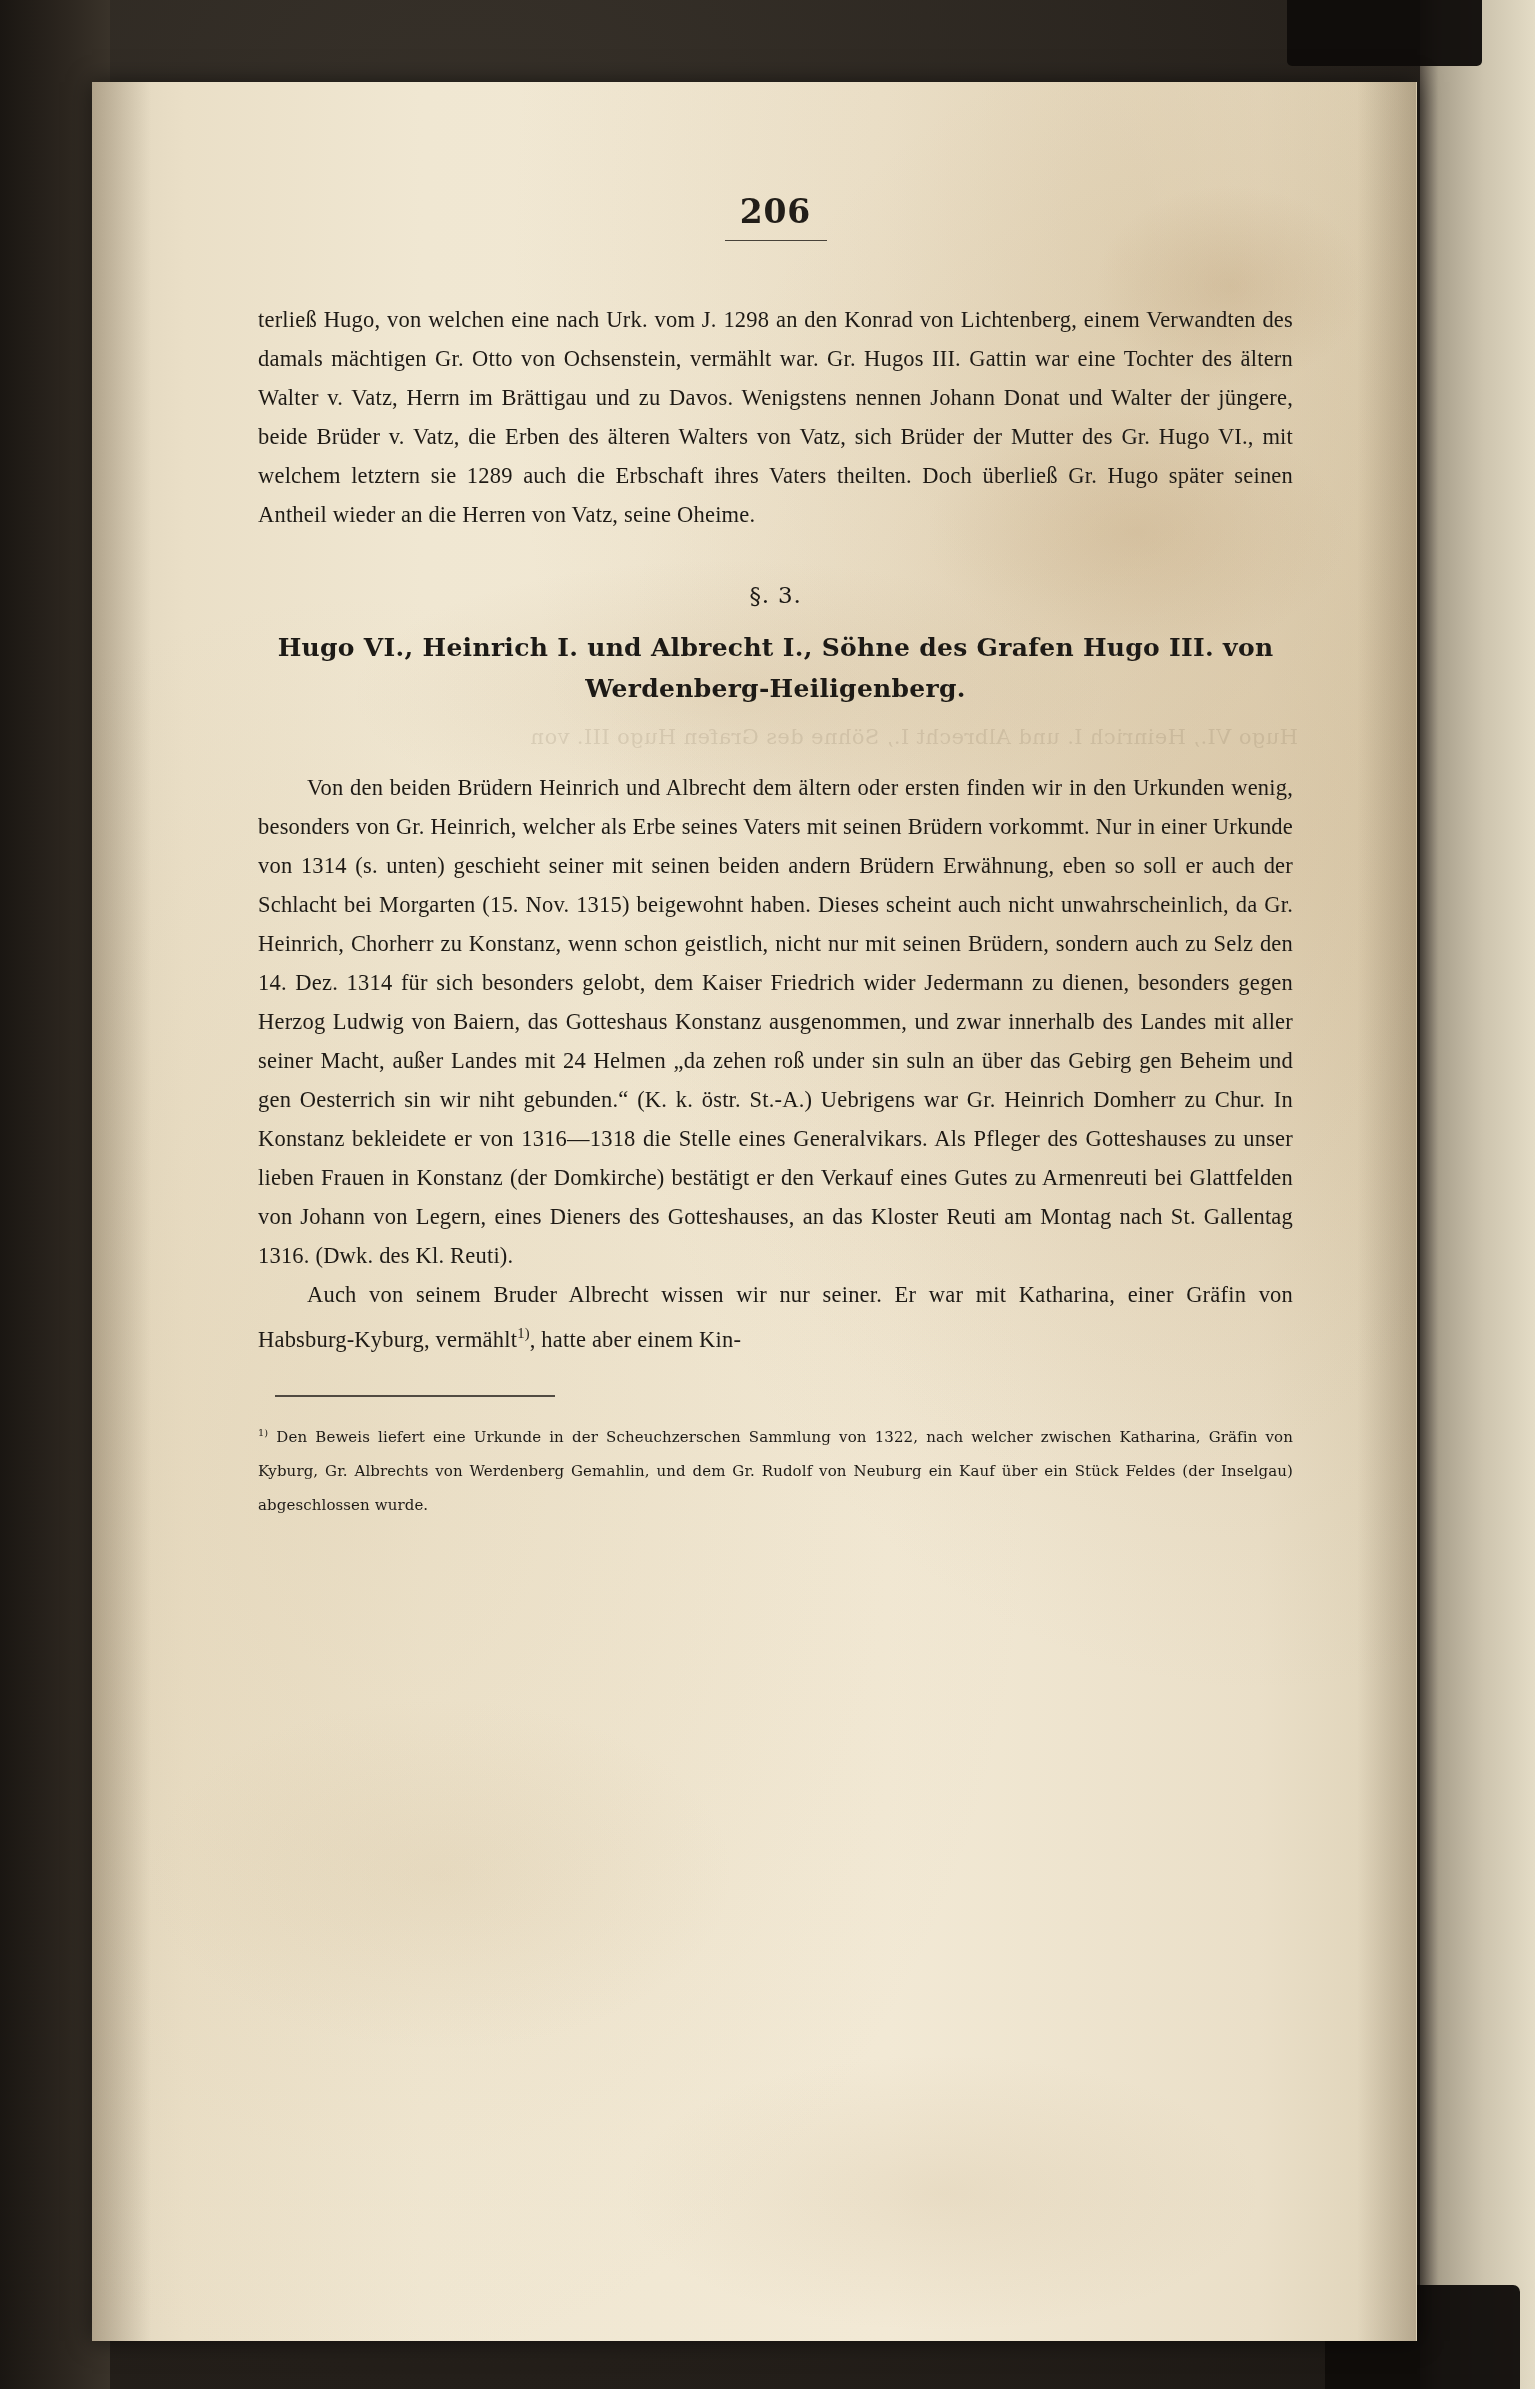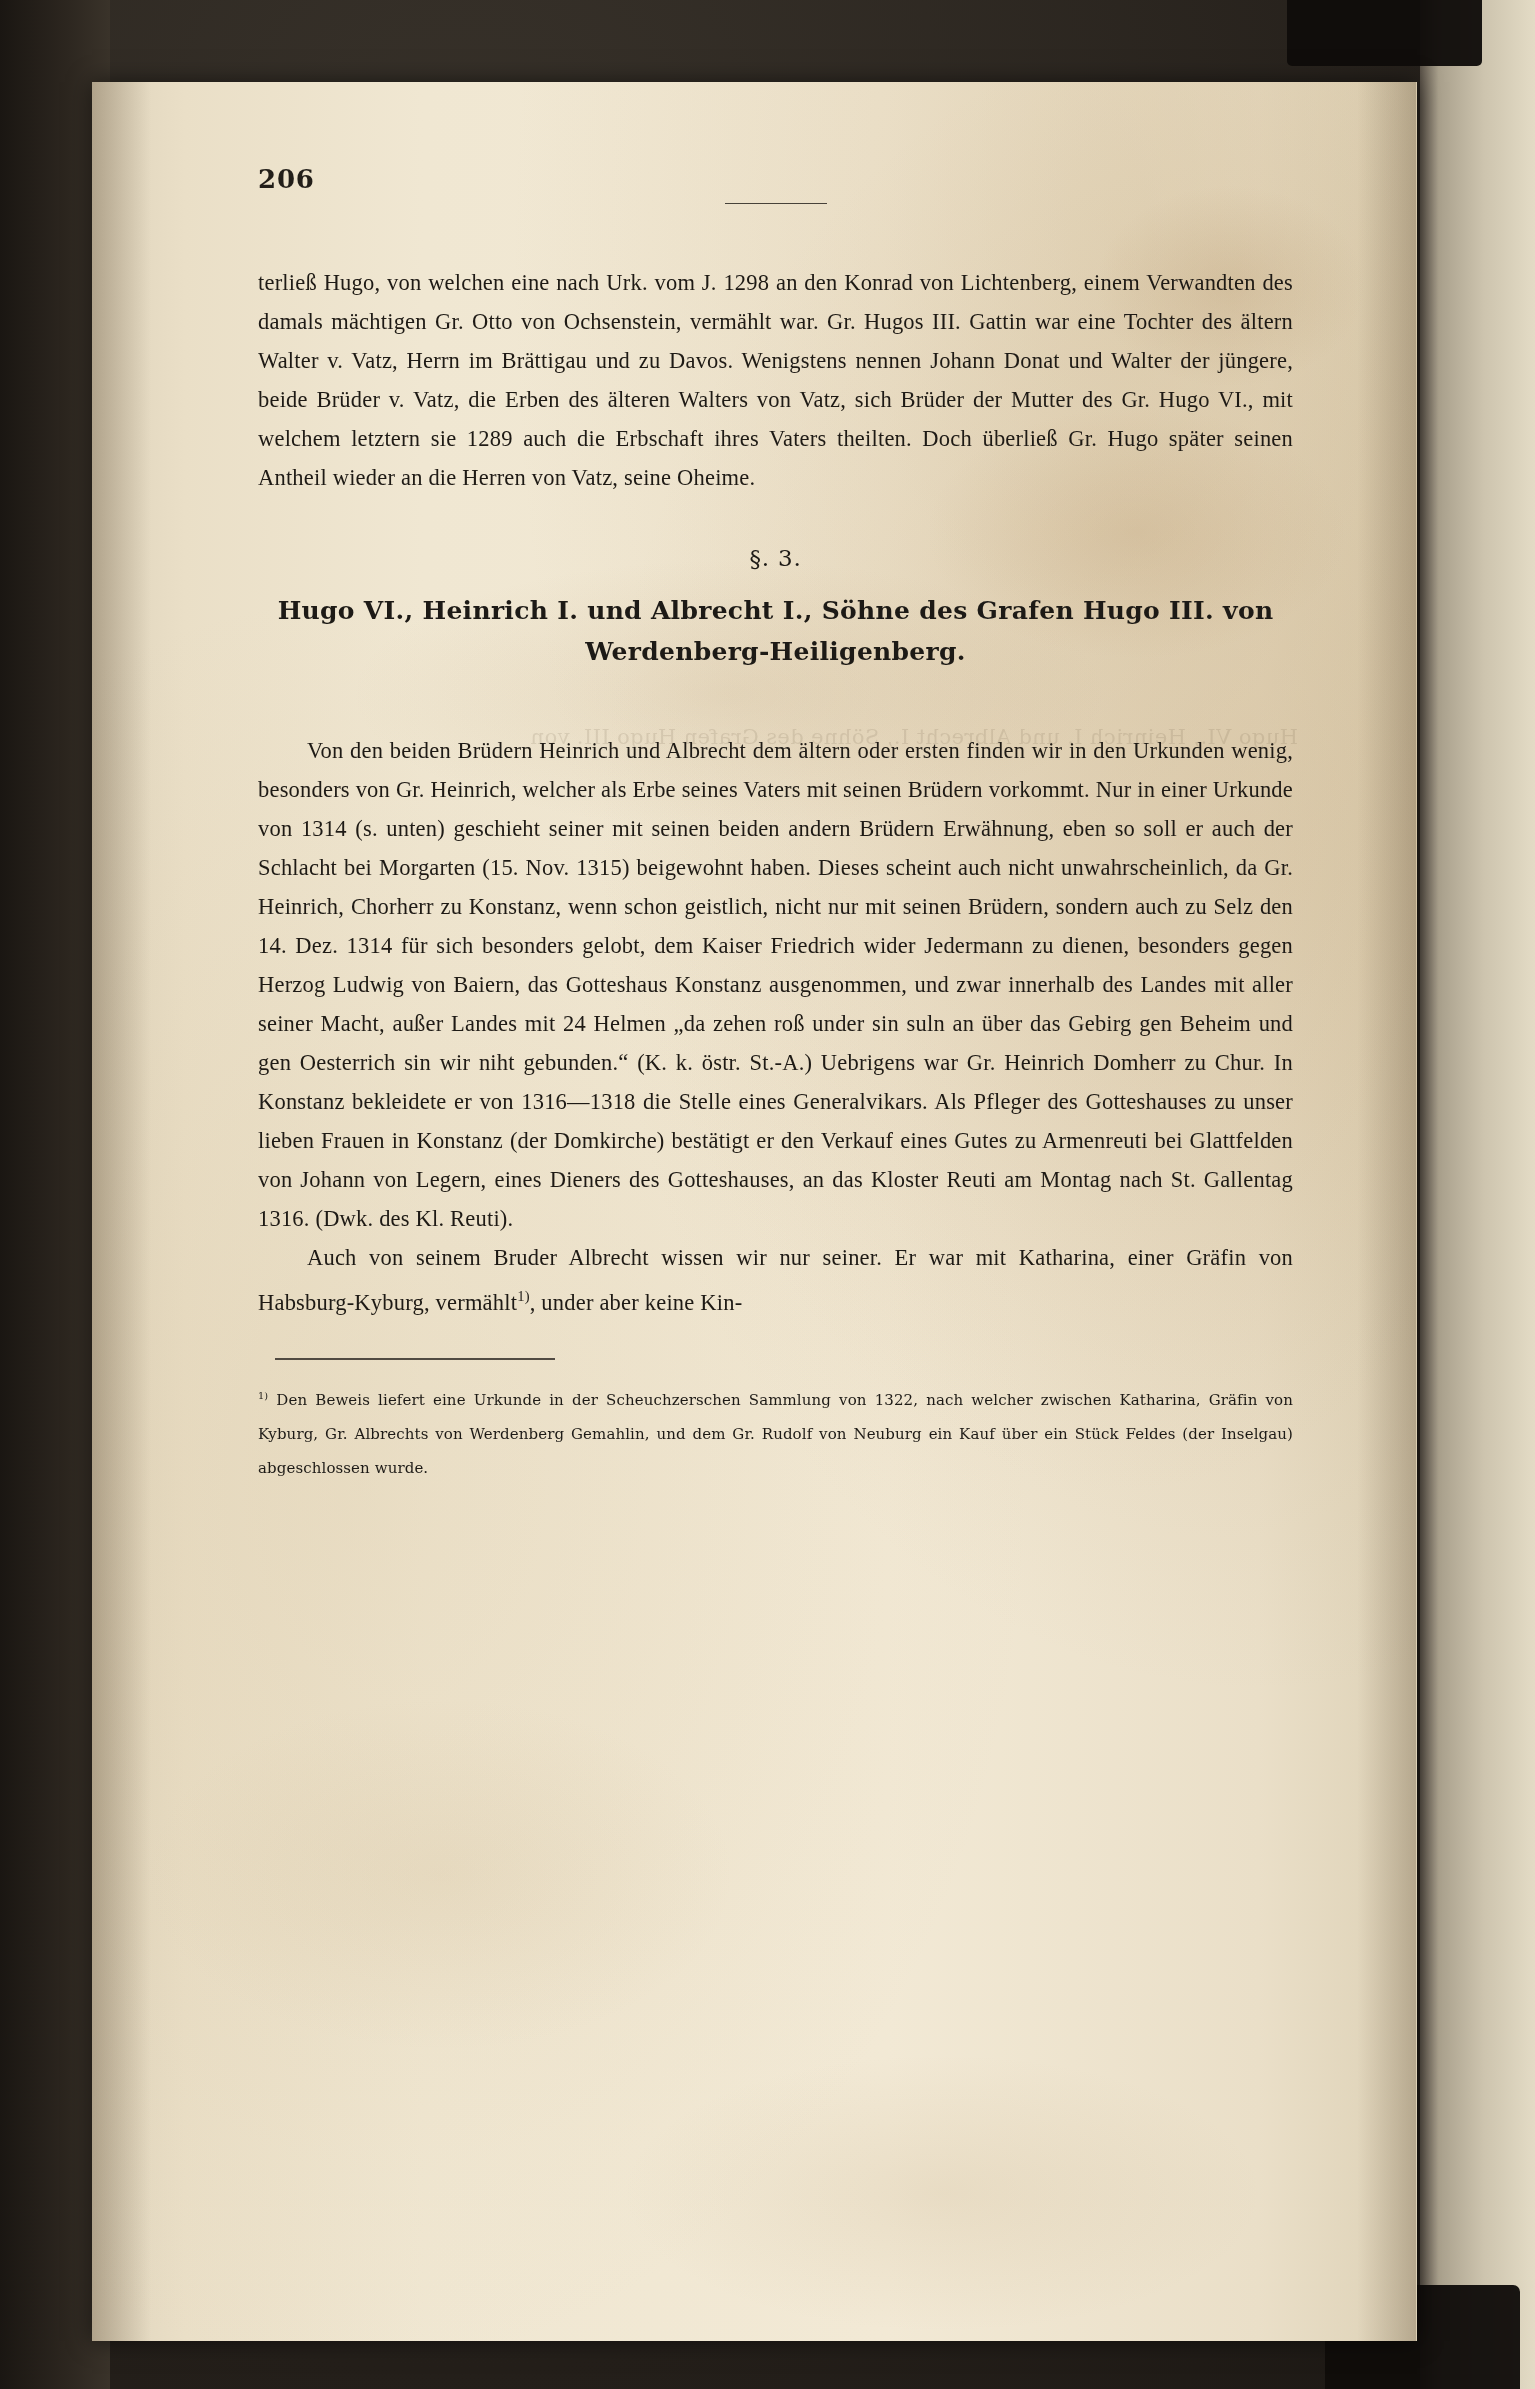--- a/index.html
+++ b/index.html
@@ -103,24 +103,24 @@
 
   
   .content {
     position: absolute;
     left: 166px;
     top: 0;
     width: 1035px;
     color: #1d1a16;
   }
   .folio {
-    text-align: left;
-    font-size: 26px;
+    text-align: center;
+    font-size: 33px;
     letter-spacing: 0.8px;
-    margin-top: 82px;
+    margin-top: 110px;
     font-weight: bold;
     color: #221e19;
   }
   .folio-rule {
     width: 102px;
     height: 1.7px;
     background: #2a2620;
     margin: 8.5px auto 0 auto;
     opacity: 0.85;
   }
@@ -220,21 +220,21 @@
       </div>
 
       <div class="sec-mark">§. 3.</div>
       <div class="sec-title">
         <span>Hugo VI., Heinrich I. und Albrecht I., Söhne des Grafen Hugo III. von</span><br>
         <span>Werdenberg-Heiligenberg.</span>
       </div>
 
       <div class="body-text">
         <p><span class="ind"></span><span>Von den beiden Brüdern Heinrich und Albrecht dem ältern oder ersten finden wir in den Urkunden wenig, besonders von Gr. Heinrich, welcher als Erbe seines Vaters mit seinen Brüdern vorkommt.   Nur in einer Urkunde von 1314 (s. unten) geschieht seiner mit seinen beiden andern Brüdern Erwähnung, eben so soll er auch der Schlacht bei Morgarten (15. Nov. 1315) beigewohnt haben.   Dieses scheint auch nicht unwahrscheinlich, da Gr. Heinrich, Chorherr zu Konstanz, wenn schon geistlich, nicht nur mit seinen Brüdern, sondern auch zu Selz den 14. Dez. 1314 für sich besonders gelobt, dem Kaiser Friedrich wider Jedermann zu dienen, besonders gegen Herzog Ludwig von Baiern, das Gotteshaus Konstanz ausgenommen, und zwar innerhalb des Landes mit aller seiner Macht, außer Landes mit 24 Helmen „da zehen roß under sin suln an über das Gebirg gen Beheim und gen Oesterrich sin wir niht gebunden.“ (K. k. östr. St.-A.) Uebrigens war Gr. Heinrich Domherr zu Chur.   In Konstanz bekleidete er von 1316—1318 die Stelle eines Generalvikars.   Als Pfleger des Gotteshauses zu unser lieben Frauen in Konstanz (der Domkirche) bestätigt er den Verkauf eines Gutes zu Armenreuti bei Glattfelden von Johann von Legern, eines Dieners des Gotteshauses, an das Kloster Reuti am Montag nach St. Gallentag 1316. (Dwk. des Kl. Reuti).</span></p>
-        <p><span class="ind"></span><span>Auch von seinem Bruder Albrecht wissen wir nur seiner.   Er war mit Katharina, einer Gräfin von Habsburg-Kyburg, vermählt</span><sup>1)</sup><span>, under aber keine Kin-</span></p>
+        <p><span class="ind"></span><span>Auch von seinem Bruder Albrecht wissen wir nur seiner.   Er war mit Katharina, einer Gräfin von Habsburg-Kyburg, vermählt</span><sup>1)</sup><span>, hatte aber einem Kin-</span></p>
       </div>
 
       <div class="fn-rule"></div>
 
       <div class="footnote">
         <sup>1)</sup><span> Den Beweis liefert eine Urkunde in der Scheuchzerschen Sammlung von 1322, nach welcher zwischen Katharina, Gräfin von Kyburg, Gr. Albrechts von Werdenberg Gemahlin, und dem Gr. Rudolf von Neuburg ein Kauf über ein Stück Feldes (der Inselgau) abgeschlossen wurde.</span>
       </div>
 
     </div>
   </div>

